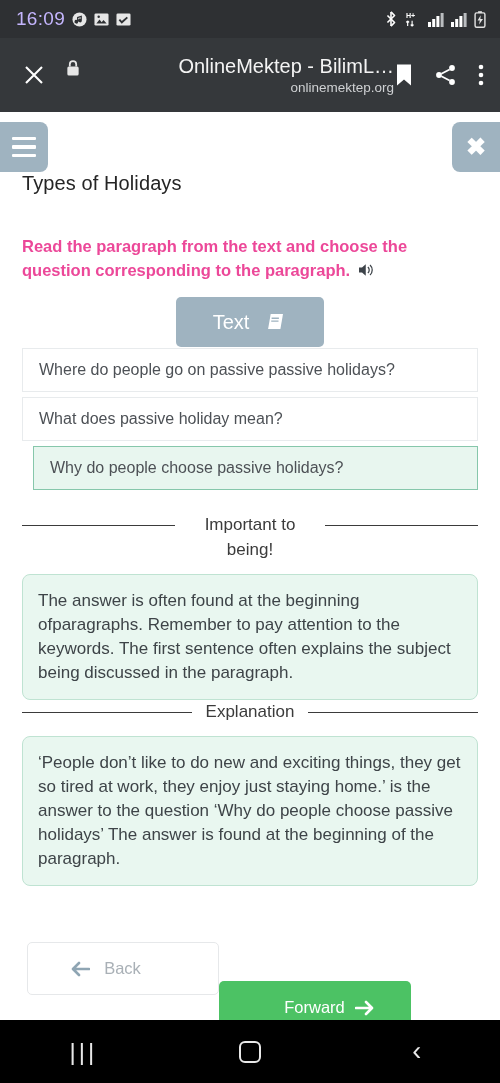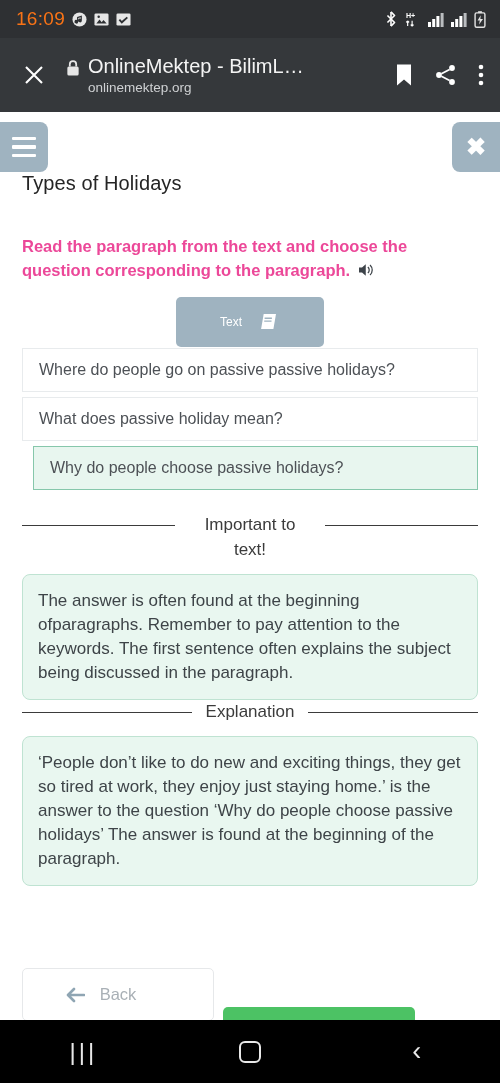--- a/index.html
+++ b/index.html
@@ -11,31 +11,31 @@
   }
   .screen { position: relative; width: 500px; height: 1083px; background: #fff; }
 
   
   .statusbar {
     height: 38px; background: #2e3033; color: #fff;
     display: flex; align-items: center; justify-content: space-between;
     padding: 0 14px 0 16px;
   }
   .sb-left { display: flex; align-items: center; gap: 7px; }
-  .sb-clock { font-size: 19px; letter-spacing: .3px; color: #f97316; }
+  .sb-clock { font-size: 19px; letter-spacing: .3px; color: #c4b5fd; }
   .sb-right { display: flex; align-items: center; gap: 7px; }
   .ico { display: inline-flex; align-items: center; justify-content: center; }
 
   
   .toolbar {
     height: 74px; background: #35383b;
     display: flex; align-items: center; padding: 0 12px 0 14px;
   }
   .tb-close { width: 40px; display: flex; justify-content: center; align-items: center; }
-  .tb-info { flex: 1; display: flex; align-items: flex-start; padding-left: 12px; min-width: 0; }
+  .tb-info { flex: 1; display: flex; align-items: flex-start; padding-left: 12px; min-width: 0; text-align: right; }
   .tb-lock { margin-top: 6px; margin-right: 8px; flex: none; }
   .tb-text { min-width: 0; }
   .tb-title {
     color: #f4f4f4; font-size: 20px; line-height: 24px;
     white-space: nowrap; overflow: hidden; text-overflow: ellipsis;
     max-width: 212px;
   }
   .tb-url { color: #cfd1d3; font-size: 13.5px; line-height: 18px; margin-top: 1px; }
   .tb-actions { display: flex; align-items: center; gap: 20px; padding-right: 4px; }
 
@@ -66,21 +66,21 @@
   .prompt {
     position: absolute; left: 22px; top: 122px; width: 440px;
     font-size: 16.5px; font-weight: bold; color: #ec4899; line-height: 24px;
   }
   .prompt .speaker { display: inline-block; vertical-align: -2px; margin-left: 8px; }
 
   .textbtn {
     position: absolute; left: 176px; top: 185px;
     width: 148px; height: 50px; background: #9fb3c0; border-radius: 5px;
     display: flex; align-items: center; justify-content: center; gap: 16px;
-    color: #fff; font-size: 12px;
+    color: #fff; font-size: 20px;
   }
 
   .options { position: absolute; left: 22px; top: 236px; width: 456px; }
   .option {
     height: 44px; border: 1px solid #e8ebed; border-radius: 0;
     background: #fff; display: flex; align-items: center;
     padding: 0 16px; margin-bottom: 5px;
     font-size: 16px; color: #4d5156;
   }
   .option.selected { background: #e8f6ef; border: 1px solid #86c7ab; margin-left: 11px; }
@@ -95,22 +95,22 @@
   .callout {
     margin-top: 12px; border: 1px solid #bfe3d2; background: #e9f7f0;
     border-radius: 8px; padding: 14px 14px 14px 15px;
     font-size: 17px; line-height: 24px; color: #3e4448;
   }
 
   .sec-important { top: 400px; }
   .sec-explanation { top: 587px; }
 
   .navbtns {
-    position: absolute; left: 22px; top: 856px; width: 393px;
-    display: flex; justify-content: space-between;
+    position: absolute; left: 22px; top: 830px; width: 393px;
+    display: flex; justify-content: center;
   }
   .btn {
     width: 192px; height: 53px; border-radius: 5px;
     display: flex; align-items: center; justify-content: center;
     font-size: 16.5px;
   }
   .btn-back {
     background: #fff; border: 1px solid #e6e8ea; color: #a9b0b6;
     position: relative;
   }
@@ -281,21 +281,21 @@
         <span>What does passive holiday mean?</span>
       </div>
       <div class="option selected">
         <span>Why do people choose passive holidays?</span>
       </div>
     </div>
 
     <div class="sec sec-important">
       <div class="sec-head">
         <div class="sec-line"></div>
-        <div class="sec-title">Important to text!</div>
+        <div class="sec-title">Important to being!</div>
         <div class="sec-line"></div>
       </div>
       <div class="callout">The answer is often found at the beginning ofparagraphs. Remember to pay attention to the keywords. The first sentence often explains the subject being discussed in the paragraph.</div>
     </div>
 
     <div class="sec sec-explanation">
       <div class="sec-head">
         <div class="sec-line"></div>
         <div class="sec-title">Explanation</div>
         <div class="sec-line"></div>

